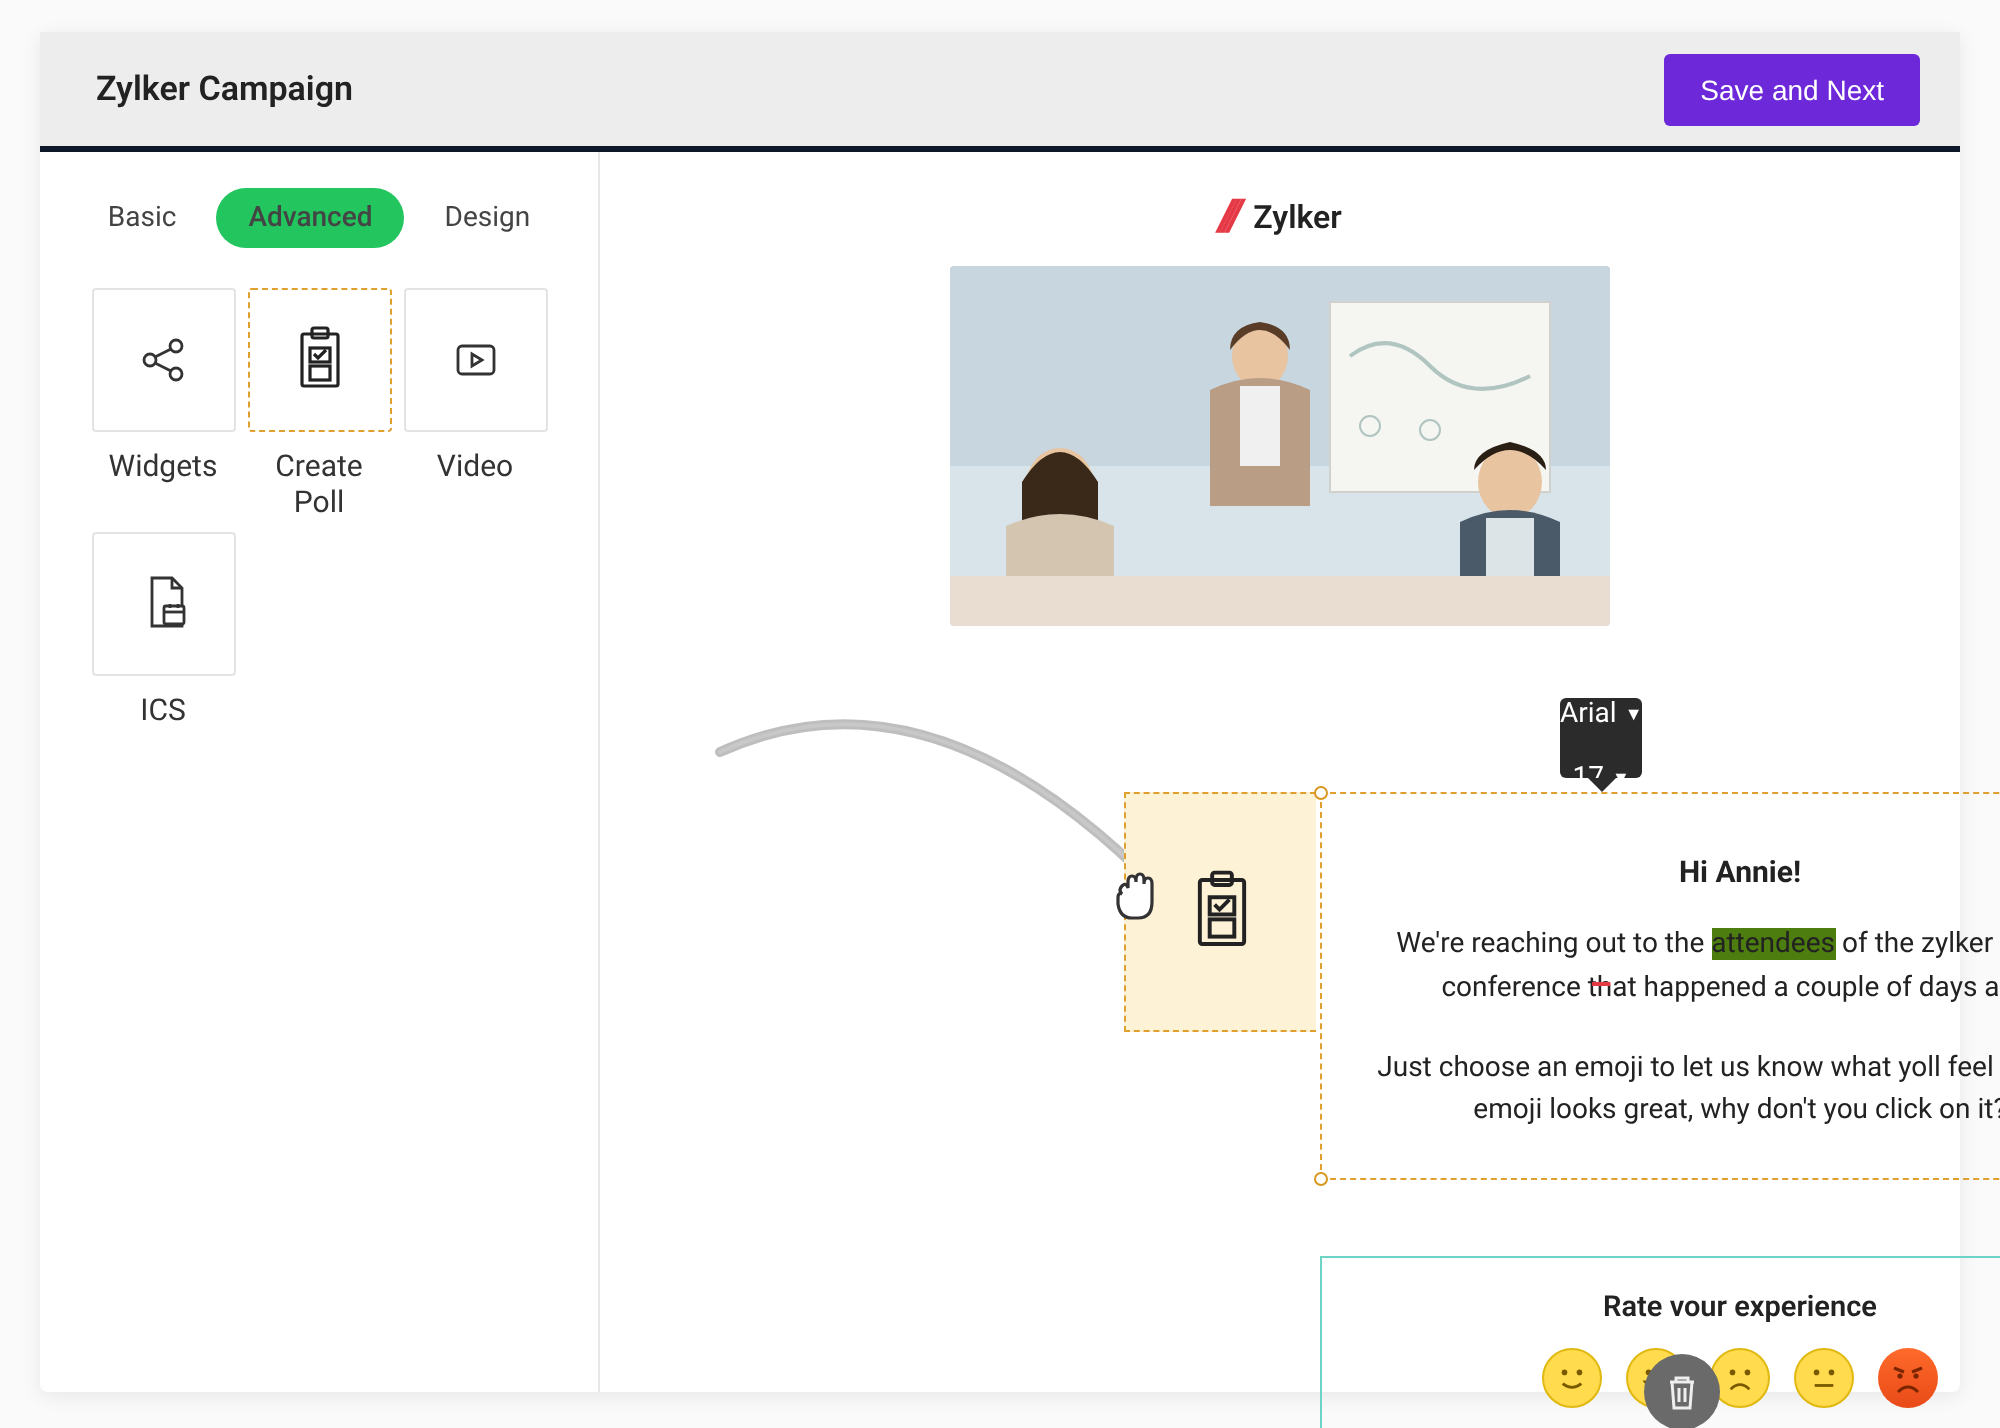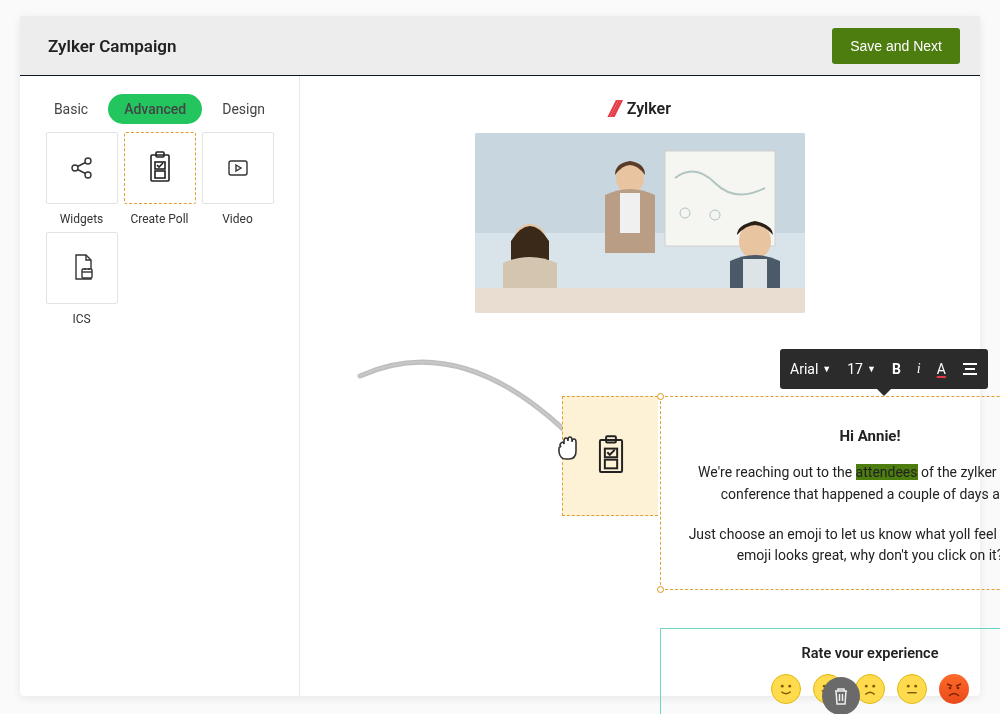--- a/index.html
+++ b/index.html
@@ -18,40 +18,40 @@
   height: 680px;
   position: relative;
 }
 .header {
   background: #ededed;
   height: 60px;
   display: flex;
   align-items: center;
   justify-content: space-between;
   padding: 0 20px 0 28px;
-  border-bottom: 1px solid #0f172a;
+  border-bottom: 3px solid #0f172a;
 }
 .title { font-size: 17px; font-weight: 600; color: #222; }
 .save-btn {
-  background: #4d7c0f;
+  background: #6d28d9;
   color: #fff;
   border: none;
   padding: 10px 18px;
   font-size: 14px;
   border-radius: 3px;
   cursor: pointer;
   margin-left: 48px;
 }
 .main { display: flex; height: calc(100% - 60px); }
 .sidebar {
   width: 280px;
   border-right: 1px solid #e8e8e8;
   padding: 18px 16px;
 }
-.tabs { display: flex; gap: 4px; margin-bottom: 8px; justify-content: center; }
+.tabs { display: flex; gap: 4px; margin-bottom: 20px; justify-content: center; }
 .tab {
   padding: 7px 16px;
   font-size: 14px;
   color: #444;
   cursor: pointer;
   border-radius: 16px;
 }
 .tab.active { background: #22c55e; font-weight: 500; }
 .grid { display: grid; grid-template-columns: repeat(3, 72px); gap: 6px; justify-content: center; }
 .cell { text-align: center; }
@@ -62,42 +62,43 @@
   display: flex;
   align-items: center;
   justify-content: center;
   cursor: move;
   background: #fff;
 }
 .tile.dragging {
   border: 1px dashed #e0a030;
   background: #fff;
 }
-.cell-label { font-size: 12px; color: #333; margin-top: 8px; display: block; }
+.cell-label { font-size: 15px; color: #333; margin-top: 8px; display: block; }
 .canvas { flex: 1; position: relative; padding-top: 20px; }
 .brand { display: flex; align-items: center; justify-content: center; gap: 8px; margin-bottom: 12px; }
 .brand-mark { color: #e63946; font-size: 22px; font-weight: bold; letter-spacing: -3px; font-style: italic; }
 .brand-name { font-size: 16px; font-weight: 600; color: #222; }
 .hero {
   width: 330px; height: 180px; margin: 0 auto; border-radius: 2px; overflow: hidden;
   position: relative;
 }
 .hero svg { display: block; }
 .toolbar {
   position: absolute;
   left: 480px; top: 273px;
   background: #2b2b2b;
   color: #fff;
   height: 40px;
   display: flex;
   align-items: center;
-  padding: 0 10px;
+  padding: 0 0;
   gap: 16px;
   border-radius: 3px;
   font-size: 14px;
+  flex-direction: column;
 }
 .toolbar .tb-item { display: flex; align-items: center; gap: 4px; cursor: pointer; }
 .toolbar .caret { font-size: 9px; }
 .toolbar .bold { font-weight: 700; }
 .toolbar .italic { font-style: italic; font-family: serif; }
 .toolbar .color-a { color: #fff; text-decoration: underline; text-decoration-color: #e63946; text-decoration-thickness: 2px; text-underline-offset: 2px; }
 .toolbar::after {
   content: '';
   position: absolute;
   bottom: -7px; left: 50%;

